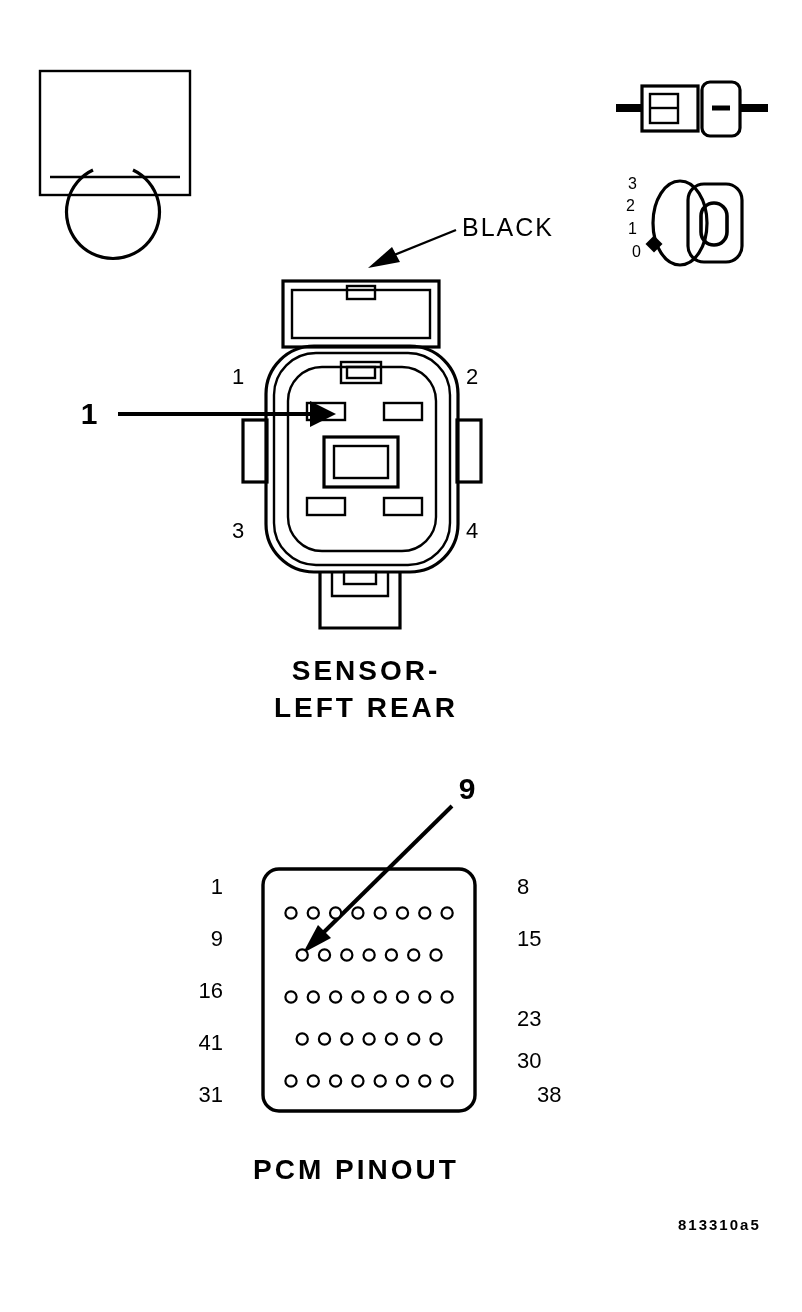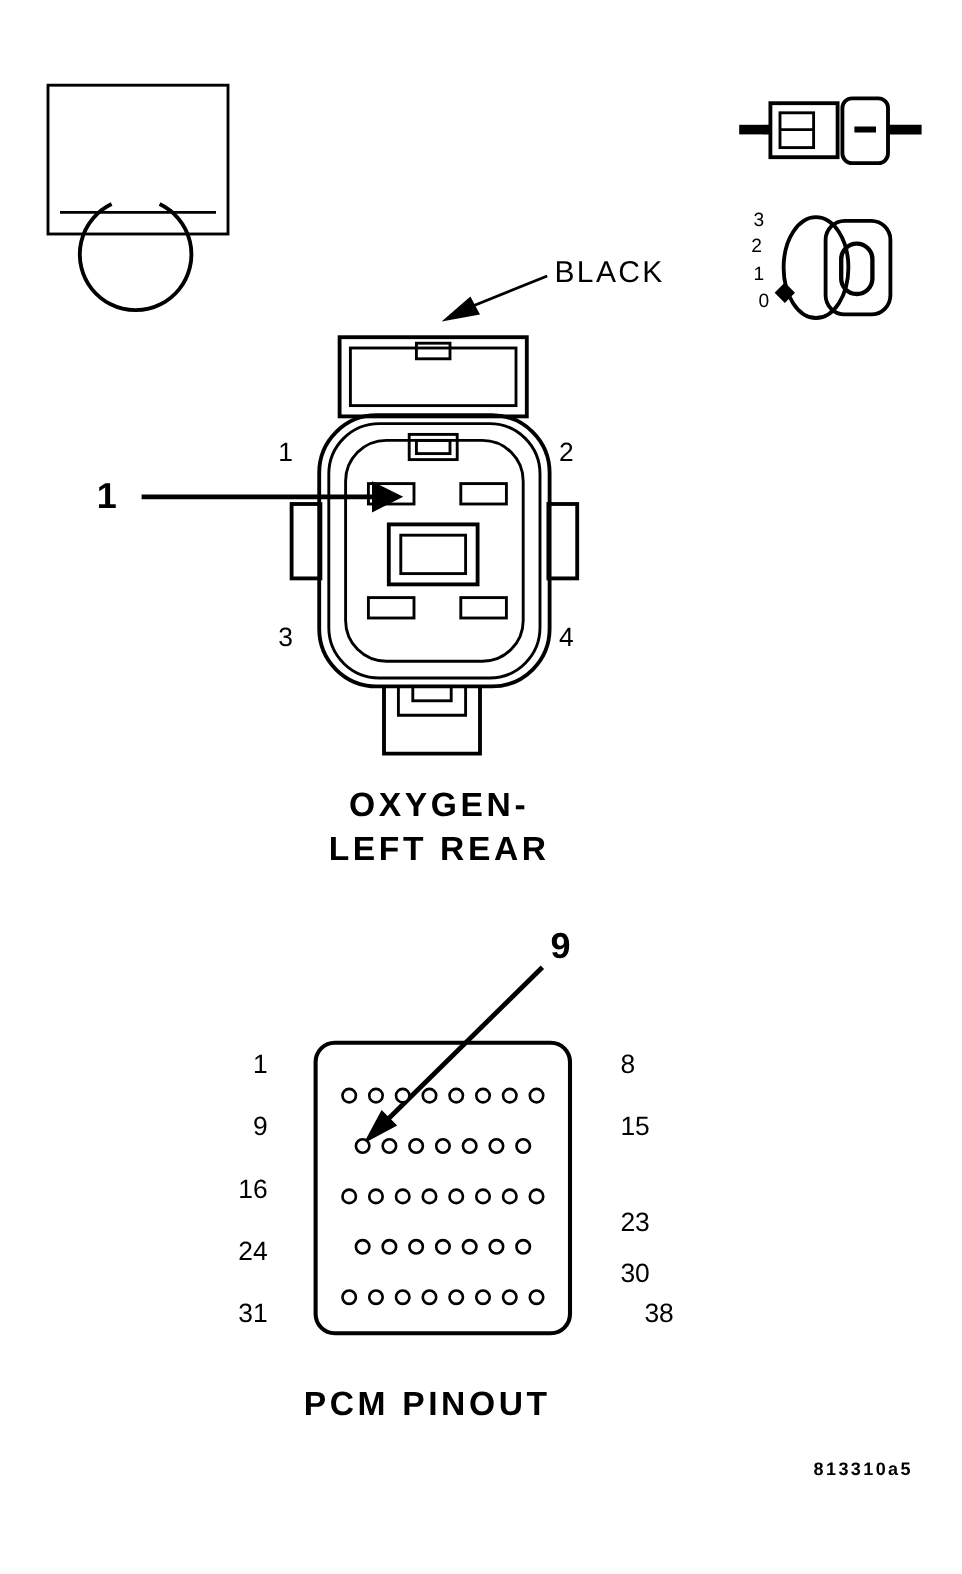--- a/index.html
+++ b/index.html
@@ -144,34 +144,34 @@
   <div class="lbl pinnum" style="left:460px;top:364px;">2</div>
   <div class="lbl pinnum" style="left:226px;top:518px;">3</div>
   <div class="lbl pinnum" style="left:460px;top:518px;">4</div>
 
   <div class="lbl scale-num" style="left:628px;top:175px;">3</div>
   <div class="lbl scale-num" style="left:626px;top:197px;">2</div>
   <div class="lbl scale-num" style="left:628px;top:220px;">1</div>
   <div class="lbl scale-num" style="left:632px;top:243px;">0</div>
 
   <div class="lbl blocky" style="left:206px;top:652px;width:320px;font-size:28px;line-height:37px;">
-    <div>OXYGEN-</div>
+    <div>SENSOR-</div>
     <div>LEFT REAR</div>
   </div>
 
   <div class="lbl callout" style="left:452px;top:772px;width:30px;text-align:center;">9</div>
 
   <div id="pcm-row-labels">
       <div class="pcm-lab left" style="top: 874px;">1</div>
       <div class="pcm-lab right" style="top: 874px;">8</div>
       <div class="pcm-lab left" style="top: 926px;">9</div>
       <div class="pcm-lab right" style="top: 926px;">15</div>
       <div class="pcm-lab left" style="top: 978px;">16</div>
       <div class="pcm-lab right" style="top: 978px; margin-top: 28px;">23</div>
-      <div class="pcm-lab left" style="top: 1030px;">24</div>
+      <div class="pcm-lab left" style="top: 1030px;">41</div>
       <div class="pcm-lab right" style="top: 1030px; margin-top: 18px;">30</div>
       <div class="pcm-lab left" style="top: 1082px;">31</div>
       <div class="pcm-lab right" style="top: 1082px; margin-left: 20px;">38</div>
     </div>
 
   <div class="lbl blocky" style="left:196px;top:1148px;width:320px;font-size:28px;line-height:43px;">
     <div>PCM PINOUT</div>
   </div>
 
   <div class="lbl" style="left:678px;top:1216px;font-size:15px;font-weight:bold;letter-spacing:2px;">813310a5</div>

